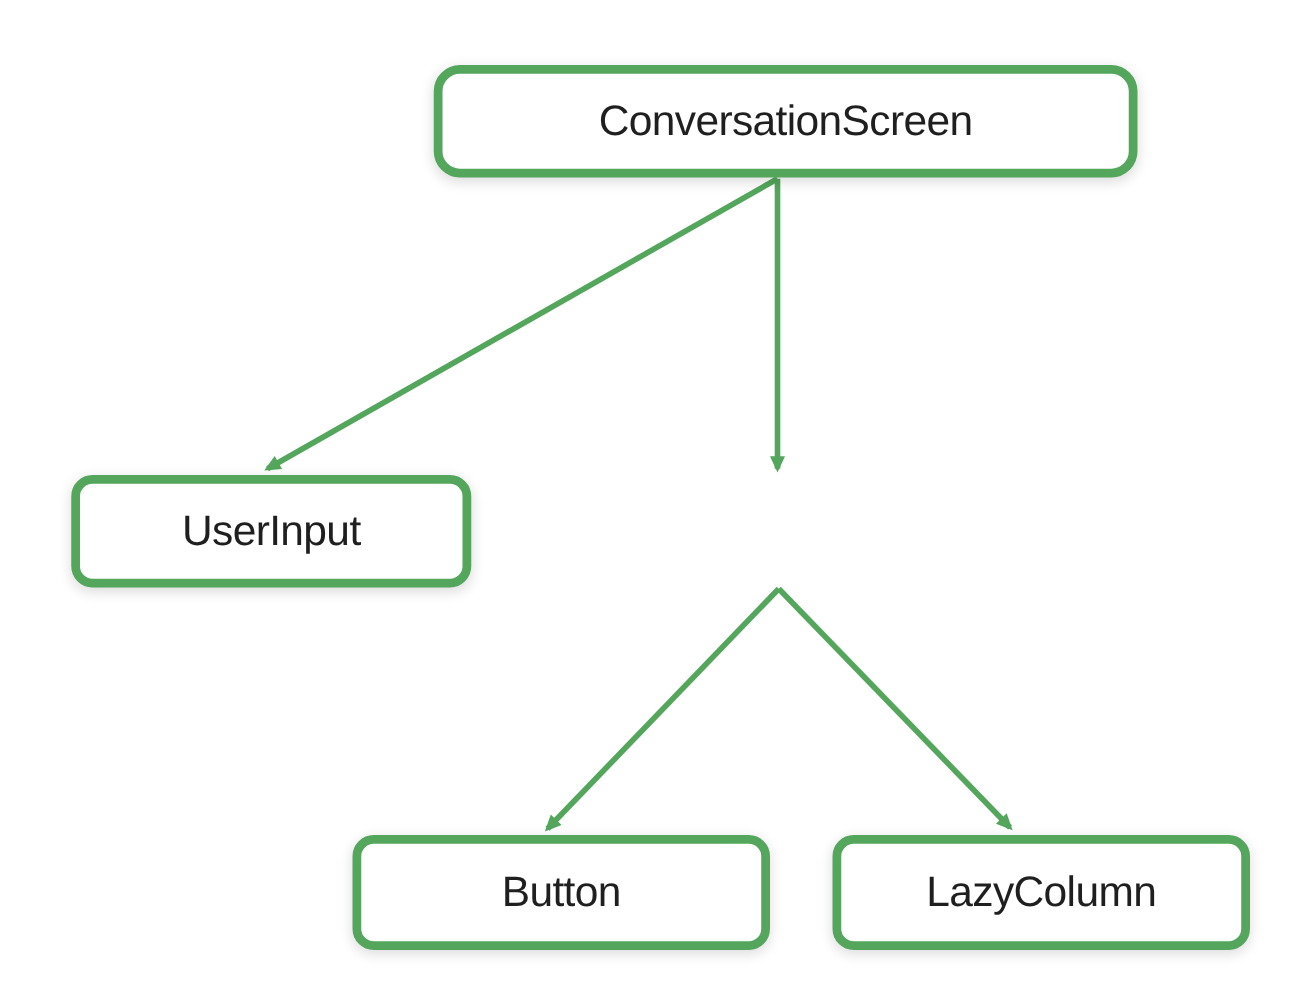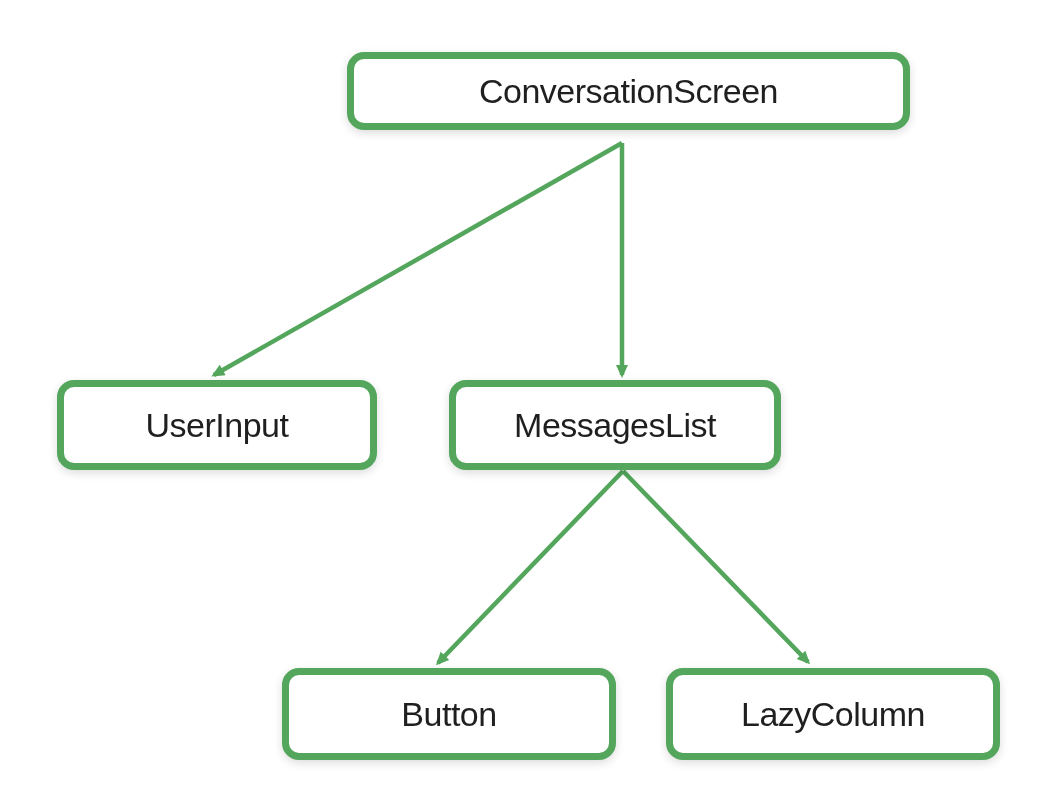--- a/index.html
+++ b/index.html
@@ -33,21 +33,21 @@
     align-items: center;
     justify-content: center;
     box-shadow: 0 3px 10px rgba(0,0,0,0.14);
   }
   .node .label {
     color: #1f1f1f;
     font-size: 34px;
     letter-spacing: -0.5px;
     white-space: nowrap;
   }
-  #node-conversation-screen { left: 347px; top: 52px;  width: 563px; height: 78px; }
+  #node-conversation-screen { left: 347px; top: 52px;  width: 563px; height: 90px; border-radius: 21px; }
   #node-user-input          { left: 57px;  top: 380px; width: 320px; height: 90px; }
   #node-messages-list       { left: 449px; top: 380px; width: 332px; height: 90px; }
   #node-button              { left: 248px; top: 668px; width: 334px; height: 92px; margin-left: 34px; }
   #node-lazy-column         { left: 666px; top: 668px; width: 334px; height: 92px; }
 </style>
 </head>
 <body>
 
 <div class="canvas">
 
@@ -64,23 +64,20 @@
   </svg>
 
   <div class="node" id="node-conversation-screen">
     <span class="label">ConversationScreen</span>
   </div>
 
   <div class="node" id="node-user-input">
     <span class="label">UserInput</span>
   </div>
 
-  <div class="node" id="node-messages-list">
-    <span class="label">MessagesList</span>
-  </div>
 
   <div class="node" id="node-button">
     <span class="label">Button</span>
   </div>
 
   <div class="node" id="node-lazy-column">
     <span class="label">LazyColumn</span>
   </div>
 
 </div>

